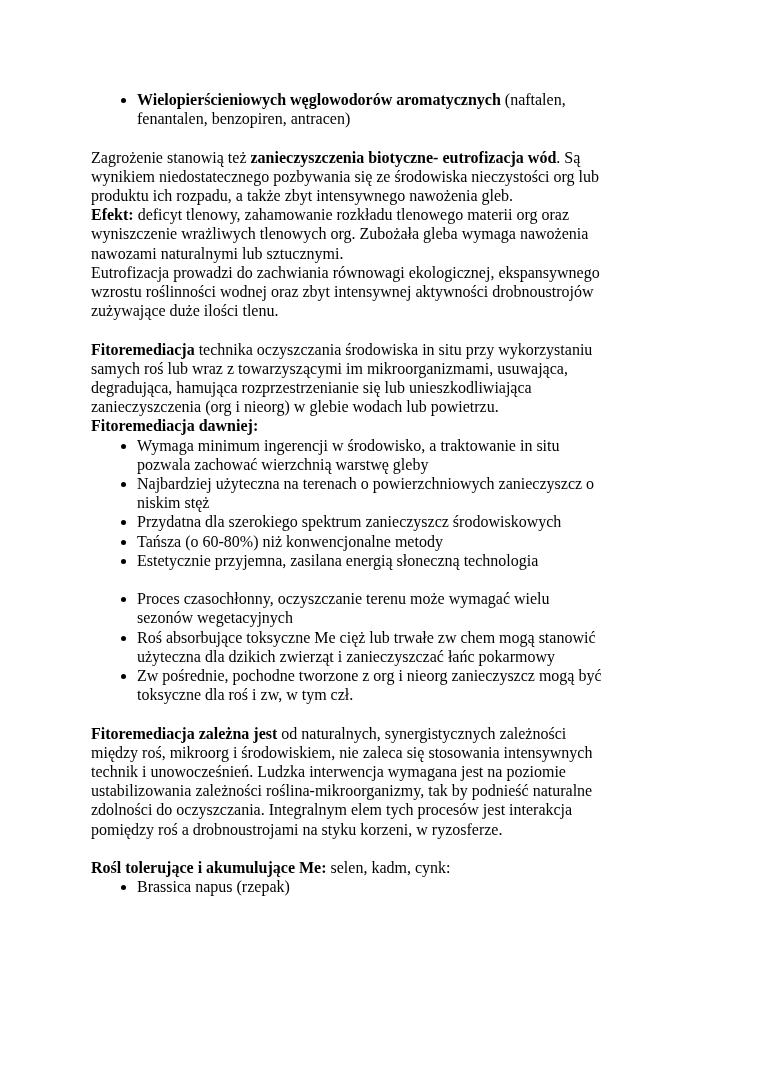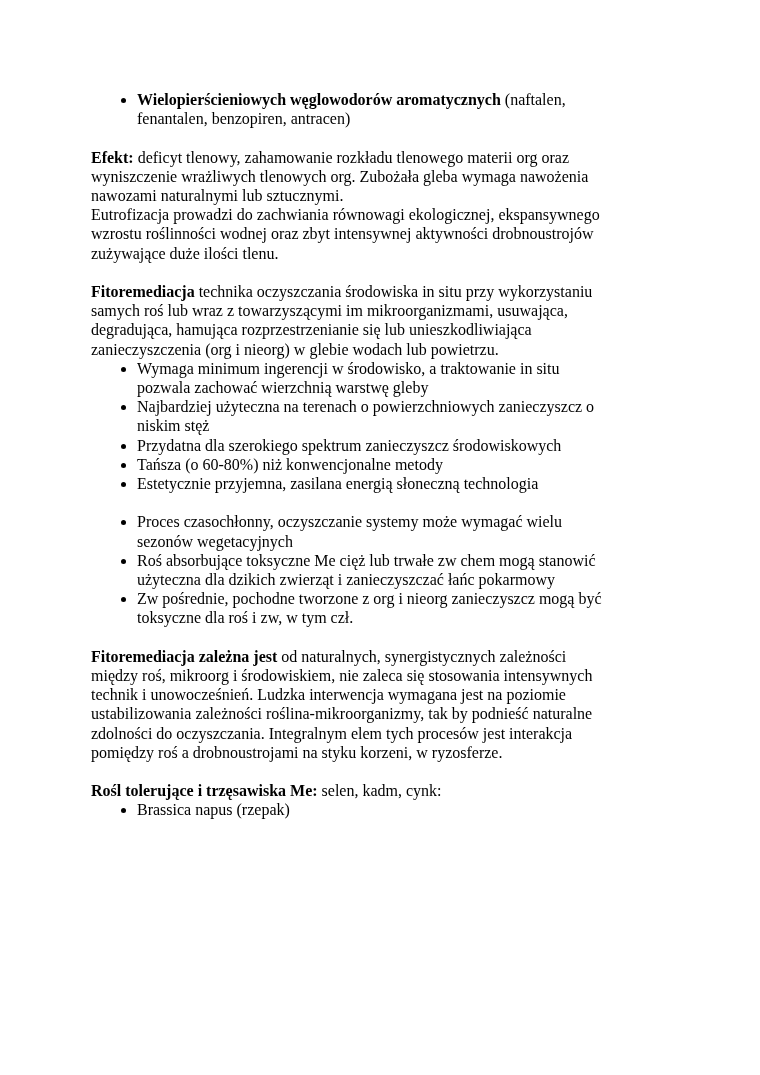--- a/index.html
+++ b/index.html
@@ -39,38 +39,40 @@
 </style>
 </head>
 <body>
 
 <div class="page">
   <div class="doc" id="document-content">
       <ul>
         <li><span class="run bold">Wielopierścieniowych węglowodorów aromatycznych</span><span class="run"> (naftalen, fenantalen, benzopiren, antracen)</span></li>
       </ul>
       <div class="blank"></div>
+      <p><span class="run">Zagrożenie stanowią też </span><span class="run bold">zanieczyszczenia biotyczne- eutrofizacja wód</span><span class="run">. Są wynikiem niedostatecznego pozbywania się ze środowiska nieczystości org lub produktu ich rozpadu, a także zbyt intensywnego nawożenia gleb.</span></p>
       <p><span class="run bold">Efekt:</span><span class="run"> deficyt tlenowy, zahamowanie rozkładu tlenowego materii org oraz wyniszczenie wrażliwych tlenowych org. Zubożała gleba wymaga nawożenia nawozami naturalnymi lub sztucznymi.</span></p>
       <p><span class="run">Eutrofizacja prowadzi do zachwiania równowagi ekologicznej, ekspansywnego wzrostu roślinności wodnej oraz zbyt intensywnej aktywności drobnoustrojów zużywające duże ilości tlenu.</span></p>
       <div class="blank"></div>
       <p><span class="run bold">Fitoremediacja</span><span class="run"> technika oczyszczania środowiska in situ przy wykorzystaniu samych roś lub wraz z towarzyszącymi im mikroorganizmami, usuwająca, degradująca, hamująca rozprzestrzenianie się lub unieszkodliwiająca zanieczyszczenia (org i nieorg) w glebie wodach lub powietrzu.</span></p>
+      <p><span class="run bold">Fitoremediacja dawniej:</span></p>
       <ul>
         <li><span class="run">Wymaga minimum ingerencji w środowisko, a traktowanie in situ pozwala zachować wierzchnią warstwę gleby</span></li>
         <li><span class="run">Najbardziej użyteczna na terenach o powierzchniowych zanieczyszcz o niskim stęż</span></li>
         <li><span class="run">Przydatna dla szerokiego spektrum zanieczyszcz środowiskowych</span></li>
         <li><span class="run">Tańsza (o 60-80%) niż konwencjonalne metody</span></li>
         <li><span class="run">Estetycznie przyjemna, zasilana energią słoneczną technologia</span></li>
       </ul>
       <div class="blank"></div>
       <ul>
-        <li><span class="run">Proces czasochłonny, oczyszczanie systemy może wymagać wielu sezonów wegetacyjnych</span></li>
+        <li><span class="run">Proces czasochłonny, oczyszczanie terenu może wymagać wielu sezonów wegetacyjnych</span></li>
         <li><span class="run">Roś absorbujące toksyczne Me cięż lub trwałe zw chem mogą stanowić użyteczna dla dzikich zwierząt i zanieczyszczać łańc pokarmowy</span></li>
         <li><span class="run">Zw pośrednie, pochodne tworzone z org i nieorg zanieczyszcz mogą być toksyczne dla roś i zw, w tym czł.</span></li>
       </ul>
       <div class="blank"></div>
       <p><span class="run bold">Fitoremediacja zależna jest</span><span class="run"> od naturalnych, synergistycznych zależności między roś, mikroorg i środowiskiem, nie zaleca się stosowania intensywnych technik i unowocześnień. Ludzka interwencja wymagana jest na poziomie ustabilizowania zależności roślina-mikroorganizmy, tak by podnieść naturalne zdolności do oczyszczania. Integralnym elem tych procesów jest interakcja pomiędzy roś a drobnoustrojami na styku korzeni, w ryzosferze.</span></p>
       <div class="blank"></div>
-      <p><span class="run bold">Rośl tolerujące i trzęsawiska Me:</span><span class="run"> selen, kadm, cynk:</span></p>
+      <p><span class="run bold">Rośl tolerujące i akumulujące Me:</span><span class="run"> selen, kadm, cynk:</span></p>
       <ul>
         <li><span class="run">Brassica napus (rzepak)</span></li>
       </ul>
     </div>
 </div>
 
 </body></html>

